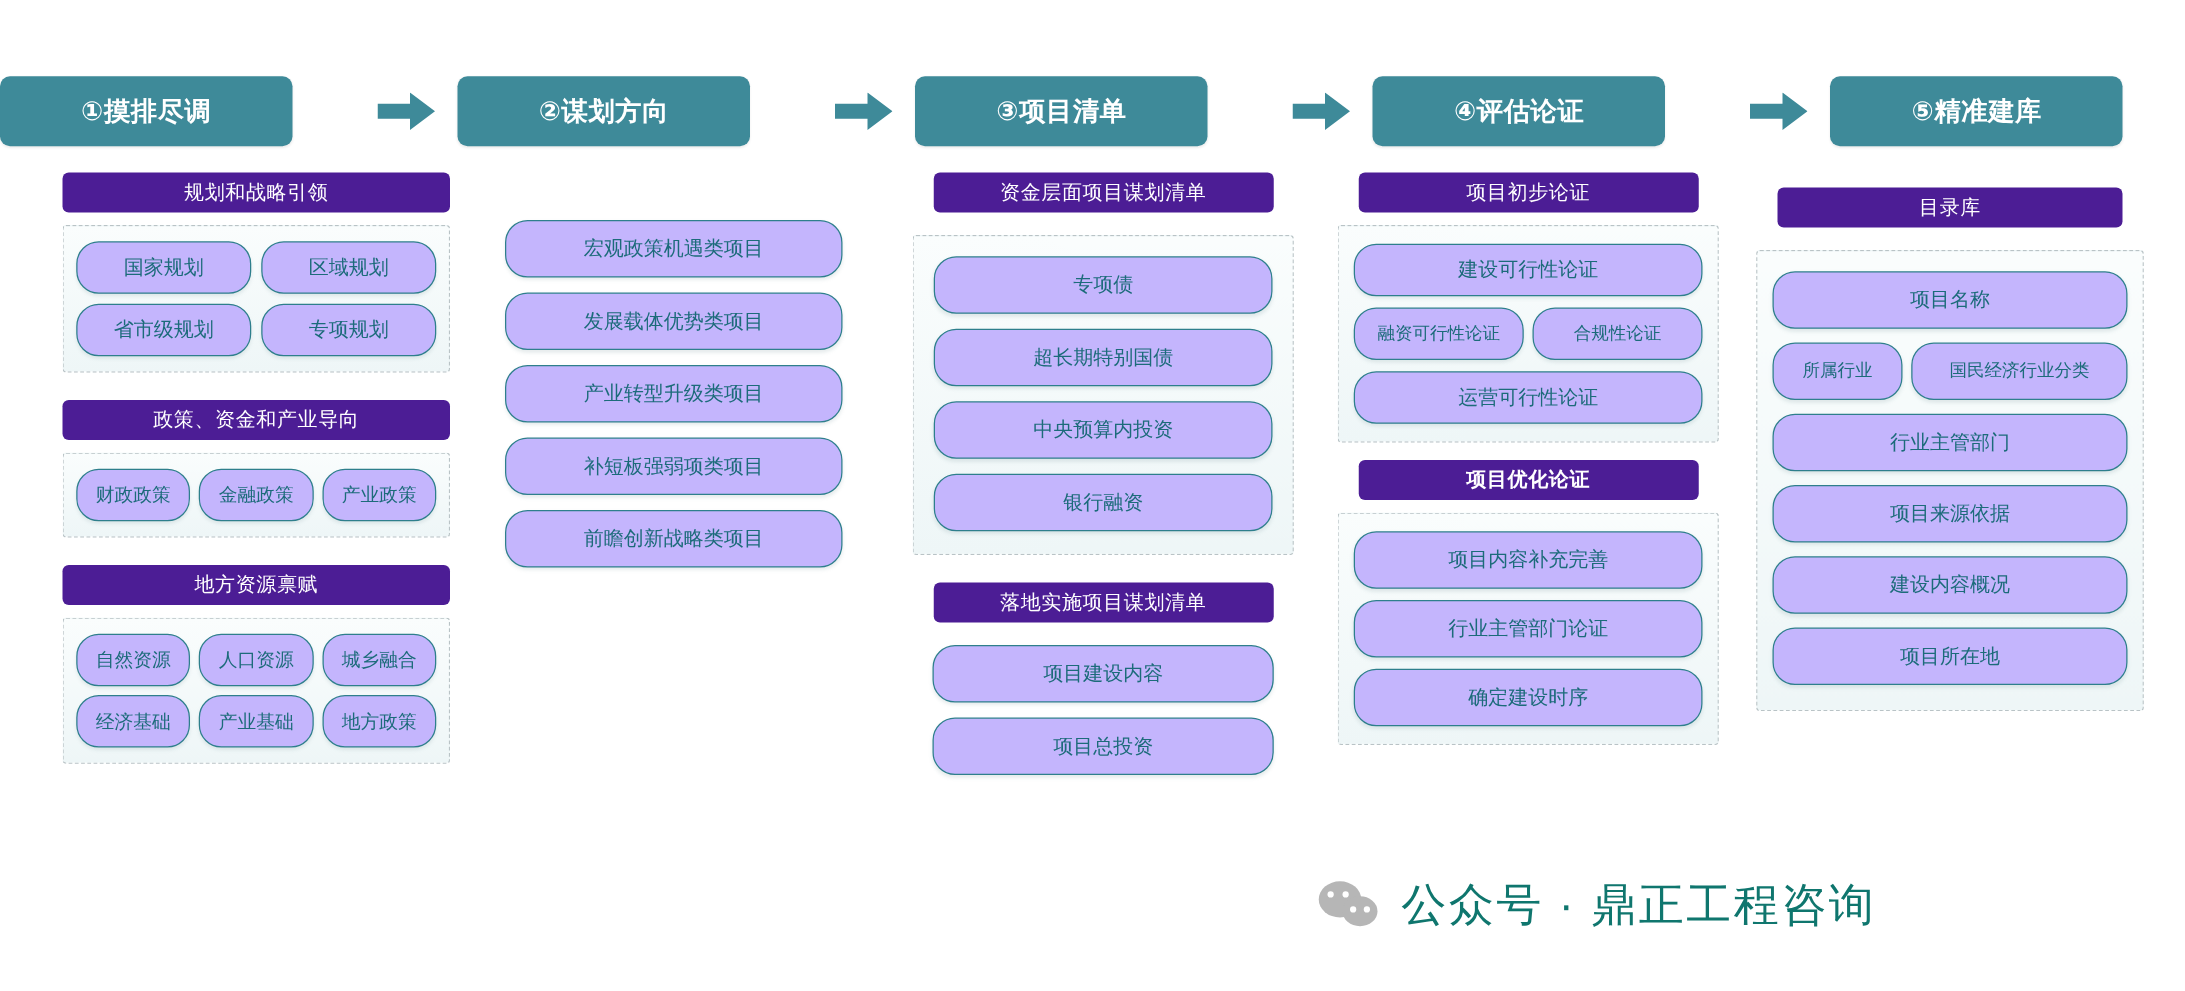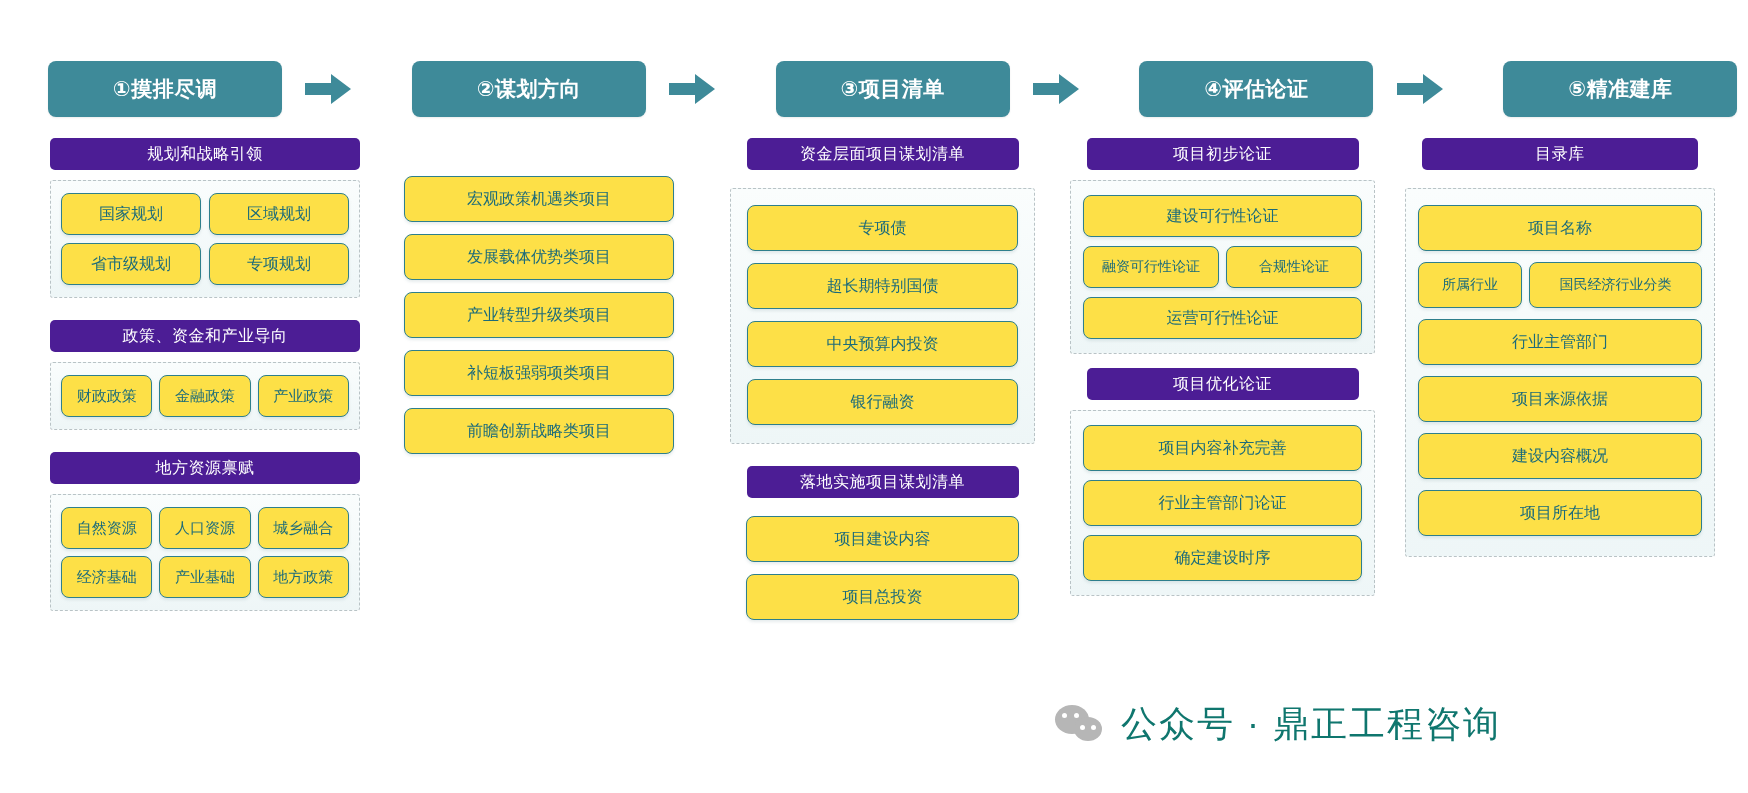--- a/index.html
+++ b/index.html
@@ -19,21 +19,20 @@
   .phase-row {
     position: absolute;
     top: 58px; left: 0; width: 1748px; height: 62px;
     display: flex;
     align-items: center;
   }
   .phase-cell {
     width: 330px;
     display: flex;
     justify-content: flex-start;
-    margin-left: 48px;
   }
   .phase-box {
     width: 234px; height: 56px;
     background: #3E8A99;
     border-radius: 8px;
     color: #ffffff;
     font-size: 21px;
     font-weight: bold;
     display: flex;
     align-items: center;
@@ -82,22 +81,22 @@
     border: 1px dashed #b9c3c6;
     border-radius: 3px;
     padding: 12px 10px;
     background: linear-gradient(180deg,#fafdfd 0%, #eef6f7 100%);
   }
   .nodash { border: none; padding: 12px 0 0 0; background: none; }
 
   
   .chip {
     border: 1px solid #2E7F8C;
-    border-radius: 8px;
-    background: #fde047;
+    border-radius: 18px;
+    background: #c4b5fd;
     color: #1C6B7A;
     font-size: 16px;
     height: 42px;
     display: flex;
     align-items: center;
     justify-content: center;
     text-align: center;
     box-shadow: 0 2px 3px rgba(120,150,155,.18);
     white-space: nowrap;
   }
@@ -273,34 +272,34 @@
             <div class="grid2" style="gap:7px;">
               <div class="chip xsmall">融资可行性论证</div>
               <div class="chip xsmall">合规性论证</div>
             </div>
             <div class="chip">运营可行性论证</div>
           </div>
         </div>
       </div>
 
       <div class="mt14">
-        <div class="band" style="width:272px;margin:0 auto;">项目优化论证</div>
+        <div class="band" style="width:272px;margin:0 auto;font-weight:bold;">项目优化论证</div>
         <div class="dashed mt10" style="padding:14px 12px;">
           <div class="stack-tight">
             <div class="chip tall">项目内容补充完善</div>
             <div class="chip tall">行业主管部门论证</div>
             <div class="chip tall">确定建设时序</div>
           </div>
         </div>
       </div>
     </div>
 
     <div class="col col5">
       <div>
-        <div class="band" style="width:276px;margin:0 auto;">目录库</div>
+        <div class="band" style="width:276px;margin:12px auto;">目录库</div>
         <div class="dashed mt18" style="padding:16px 12px 20px 12px;">
           <div class="stack-tight" style="gap:11px;">
             <div class="chip tall">项目名称</div>
             <div style="display:grid;grid-template-columns: 104px 1fr;gap:7px;">
               <div class="chip tall xsmall">所属行业</div>
               <div class="chip tall xsmall">国民经济行业分类</div>
             </div>
             <div class="chip tall">行业主管部门</div>
             <div class="chip tall">项目来源依据</div>
             <div class="chip tall">建设内容概况</div>

